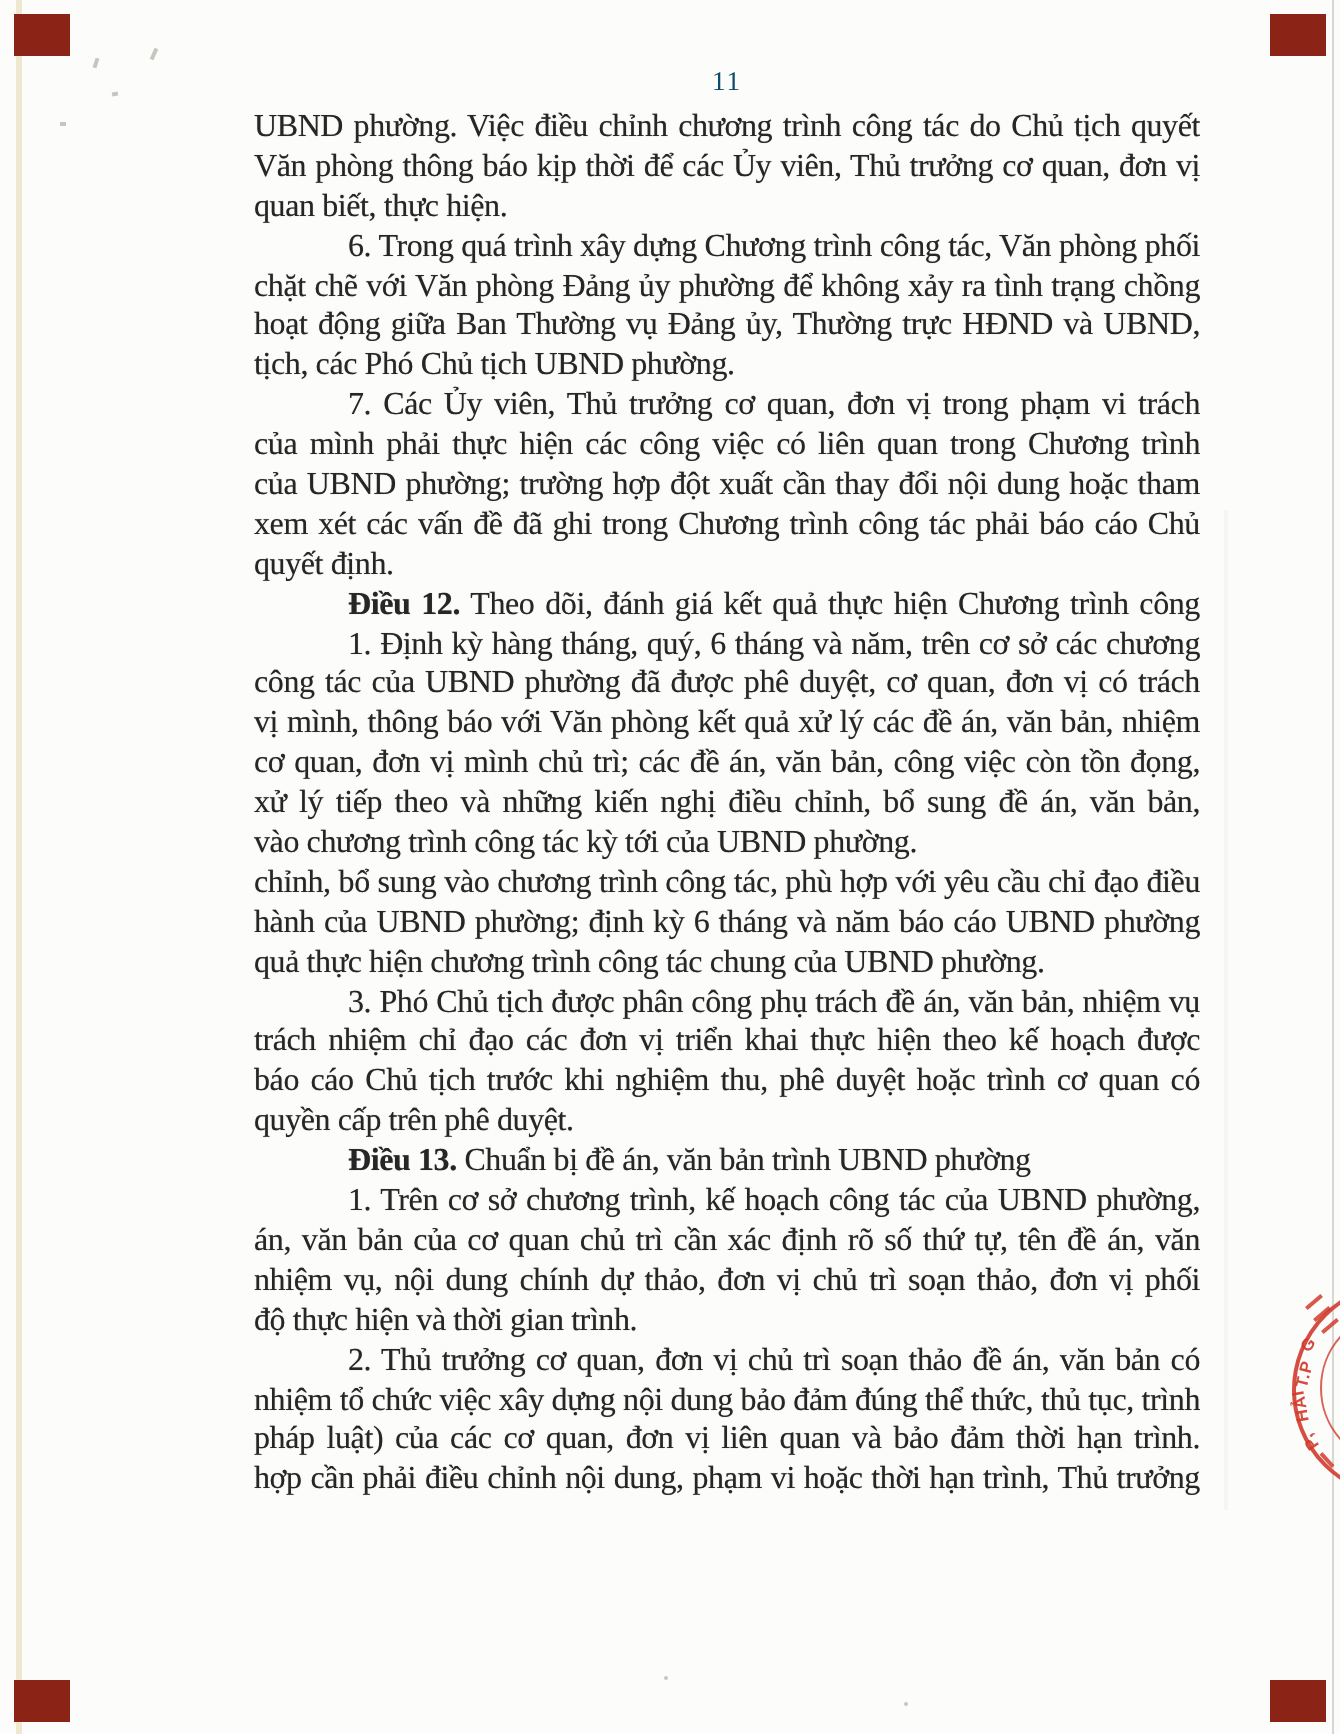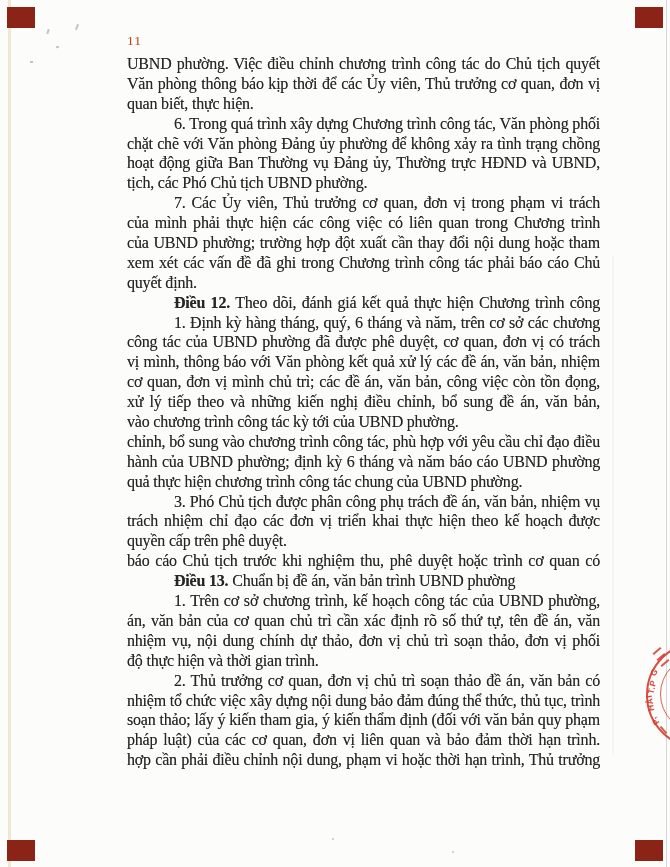--- a/index.html
+++ b/index.html
@@ -27,22 +27,22 @@
   .sp2{left:452px;top:851px;}
 
   
   .corner{position:absolute;width:28px;height:21px;background:var(--corner-marker);}
   .corner.tl{left:7px;top:7px;}
   .corner.tr{right:7px;top:7px;}
   .corner.bl{left:7px;bottom:6px;}
   .corner.br{right:7px;bottom:6px;}
 
   
-  .page-number{position:absolute;left:127px;top:33px;width:473px;text-align:left;
-    font-size:13.5px;color:#c2410c;letter-spacing:1px;}
+  .page-number{position:absolute;left:127px;top:33px;width:473px;text-align:center;
+    font-size:13.5px;color:#0c4a6e;letter-spacing:1px;}
 
   
   .text-block{position:absolute;left:127px;top:54px;width:473px;color:var(--ink);}
   .line{height:19.9px;line-height:19.9px;font-size:16px;letter-spacing:-0.2px;
     text-align:justify;text-align-last:justify;overflow:hidden;
     text-shadow:0 0 0.4px rgba(45,45,45,0.55);}
   .line.ind{text-indent:47px;}
   .line.last{text-align-last:left;}
   .line b{font-weight:bold;}
 
@@ -100,30 +100,29 @@
       <div class="line">công tác của UBND phường đã được phê duyệt, cơ quan, đơn vị có trách nhiệm</div>
       <div class="line">vị mình, thông báo với Văn phòng kết quả xử lý các đề án, văn bản, nhiệm vụ do</div>
       <div class="line">cơ quan, đơn vị mình chủ trì; các đề án, văn bản, công việc còn tồn đọng, hướng</div>
       <div class="line">xử lý tiếp theo và những kiến nghị điều chỉnh, bổ sung đề án, văn bản, nhiệm vụ</div>
       <div class="line last">vào chương trình công tác kỳ tới của UBND phường.</div>
       <div class="line">chỉnh, bổ sung vào chương trình công tác, phù hợp với yêu cầu chỉ đạo điều</div>
       <div class="line">hành của UBND phường; định kỳ 6 tháng và năm báo cáo UBND phường kết</div>
       <div class="line last">quả thực hiện chương trình công tác chung của UBND phường.</div>
       <div class="line ind">3. Phó Chủ tịch được phân công phụ trách đề án, văn bản, nhiệm vụ có</div>
       <div class="line">trách nhiệm chỉ đạo các đơn vị triển khai thực hiện theo kế hoạch được duyệt,</div>
+      <div class="line">báo cáo Chủ tịch trước khi nghiệm thu, phê duyệt hoặc trình cơ quan có thẩm</div>
       <div class="line last">quyền cấp trên phê duyệt.</div>
-      <div class="line">báo cáo Chủ tịch trước khi nghiệm thu, phê duyệt hoặc trình cơ quan có thẩm</div>
       <div class="line ind last"><b>Điều 13.</b> Chuẩn bị đề án, văn bản trình UBND phường</div>
       <div class="line ind">1. Trên cơ sở chương trình, kế hoạch công tác của UBND phường, Thủ</div>
       <div class="line">án, văn bản của cơ quan chủ trì cần xác định rõ số thứ tự, tên đề án, văn bản,</div>
       <div class="line">nhiệm vụ, nội dung chính dự thảo, đơn vị chủ trì soạn thảo, đơn vị phối hợp, tiến</div>
       <div class="line last">độ thực hiện và thời gian trình.</div>
       <div class="line ind">2. Thủ trưởng cơ quan, đơn vị chủ trì soạn thảo đề án, văn bản có trách</div>
       <div class="line">nhiệm tổ chức việc xây dựng nội dung bảo đảm đúng thể thức, thủ tục, trình tự</div>
-      <div class="line">soạn thảo; lấy ý kiến tham gia, ý kiến thẩm định (đối với văn bản quy phạm</div>
       <div class="line">pháp luật) của các cơ quan, đơn vị liên quan và bảo đảm thời hạn trình. Trường</div>
       <div class="line">hợp cần phải điều chỉnh nội dung, phạm vi hoặc thời hạn trình, Thủ trưởng cơ</div>
     </div>
 
   <div class="stamp">
     <div class="s-outer"></div>
     <div class="s-inner"></div>
     <div class="s-hatch h1"></div>
     <div class="s-hatch h2"></div>
     <div class="s-hatch h3"></div>

